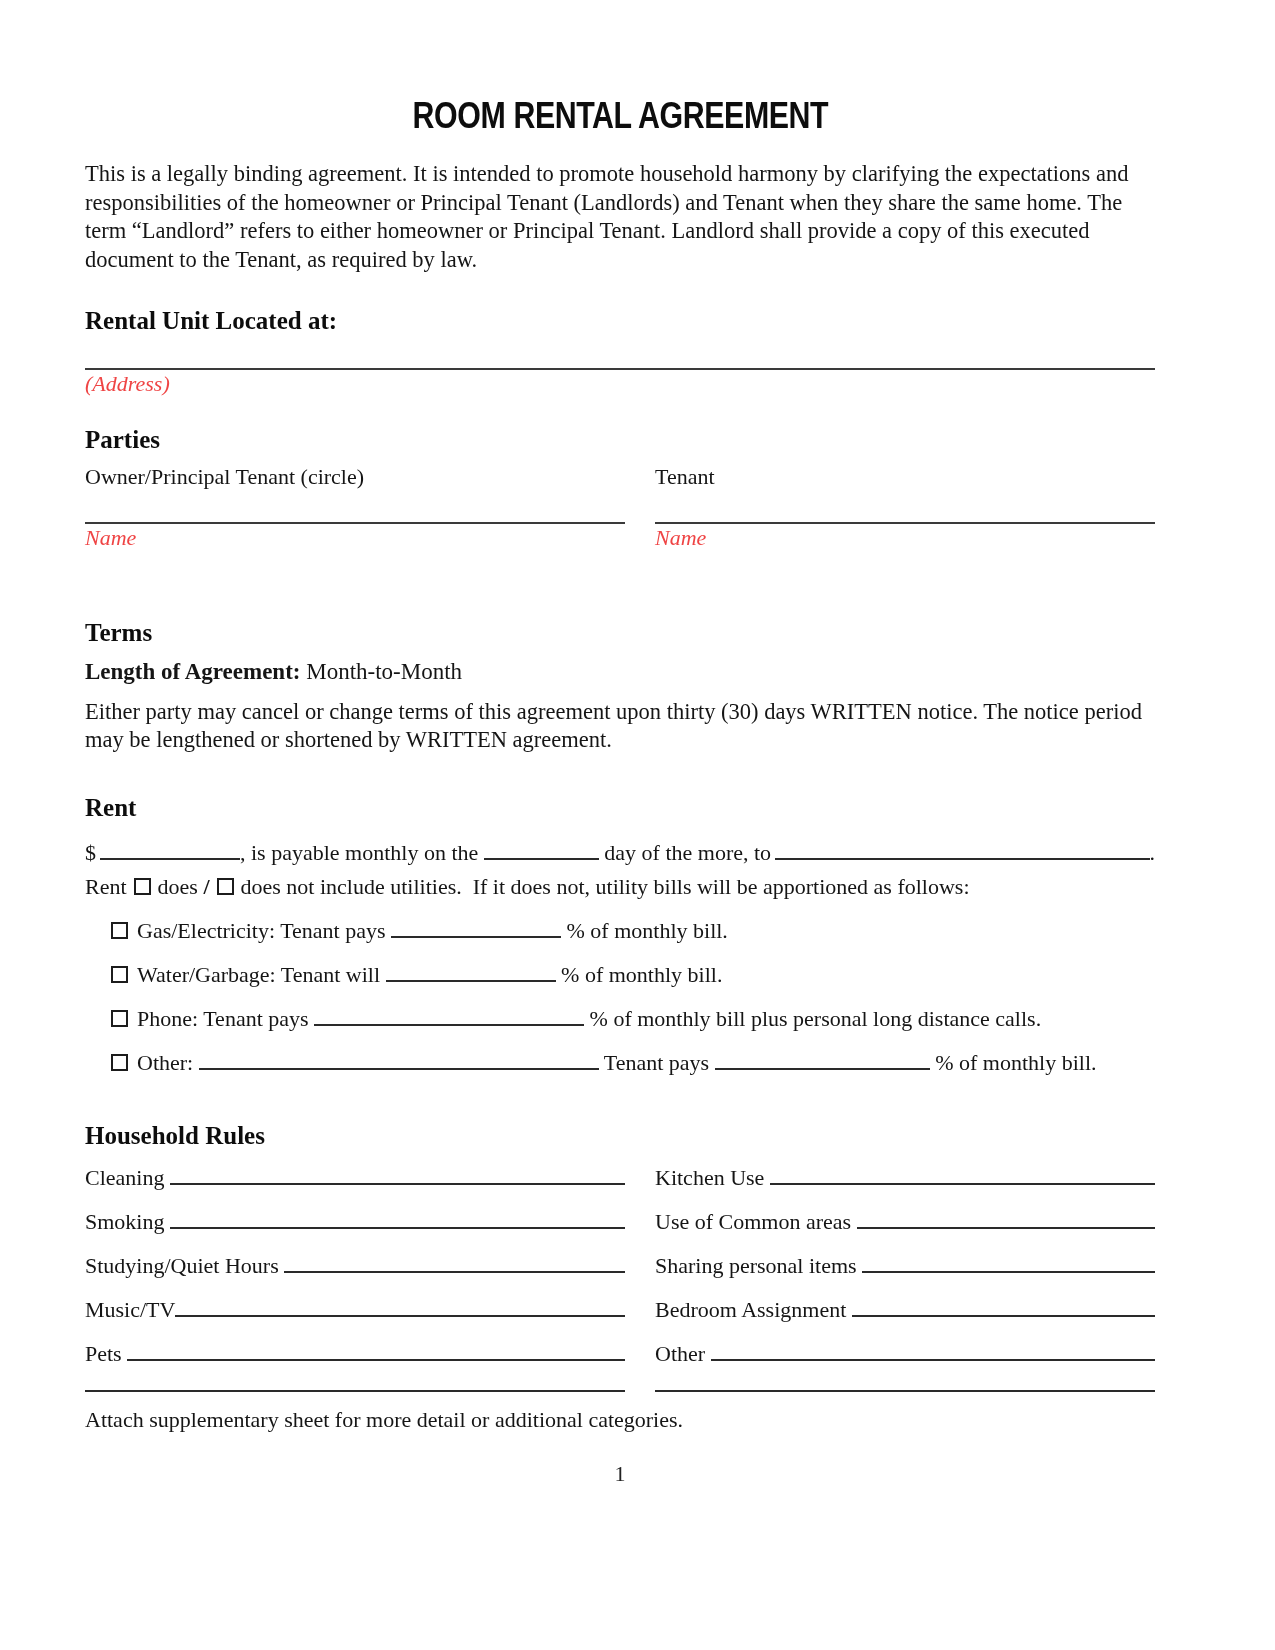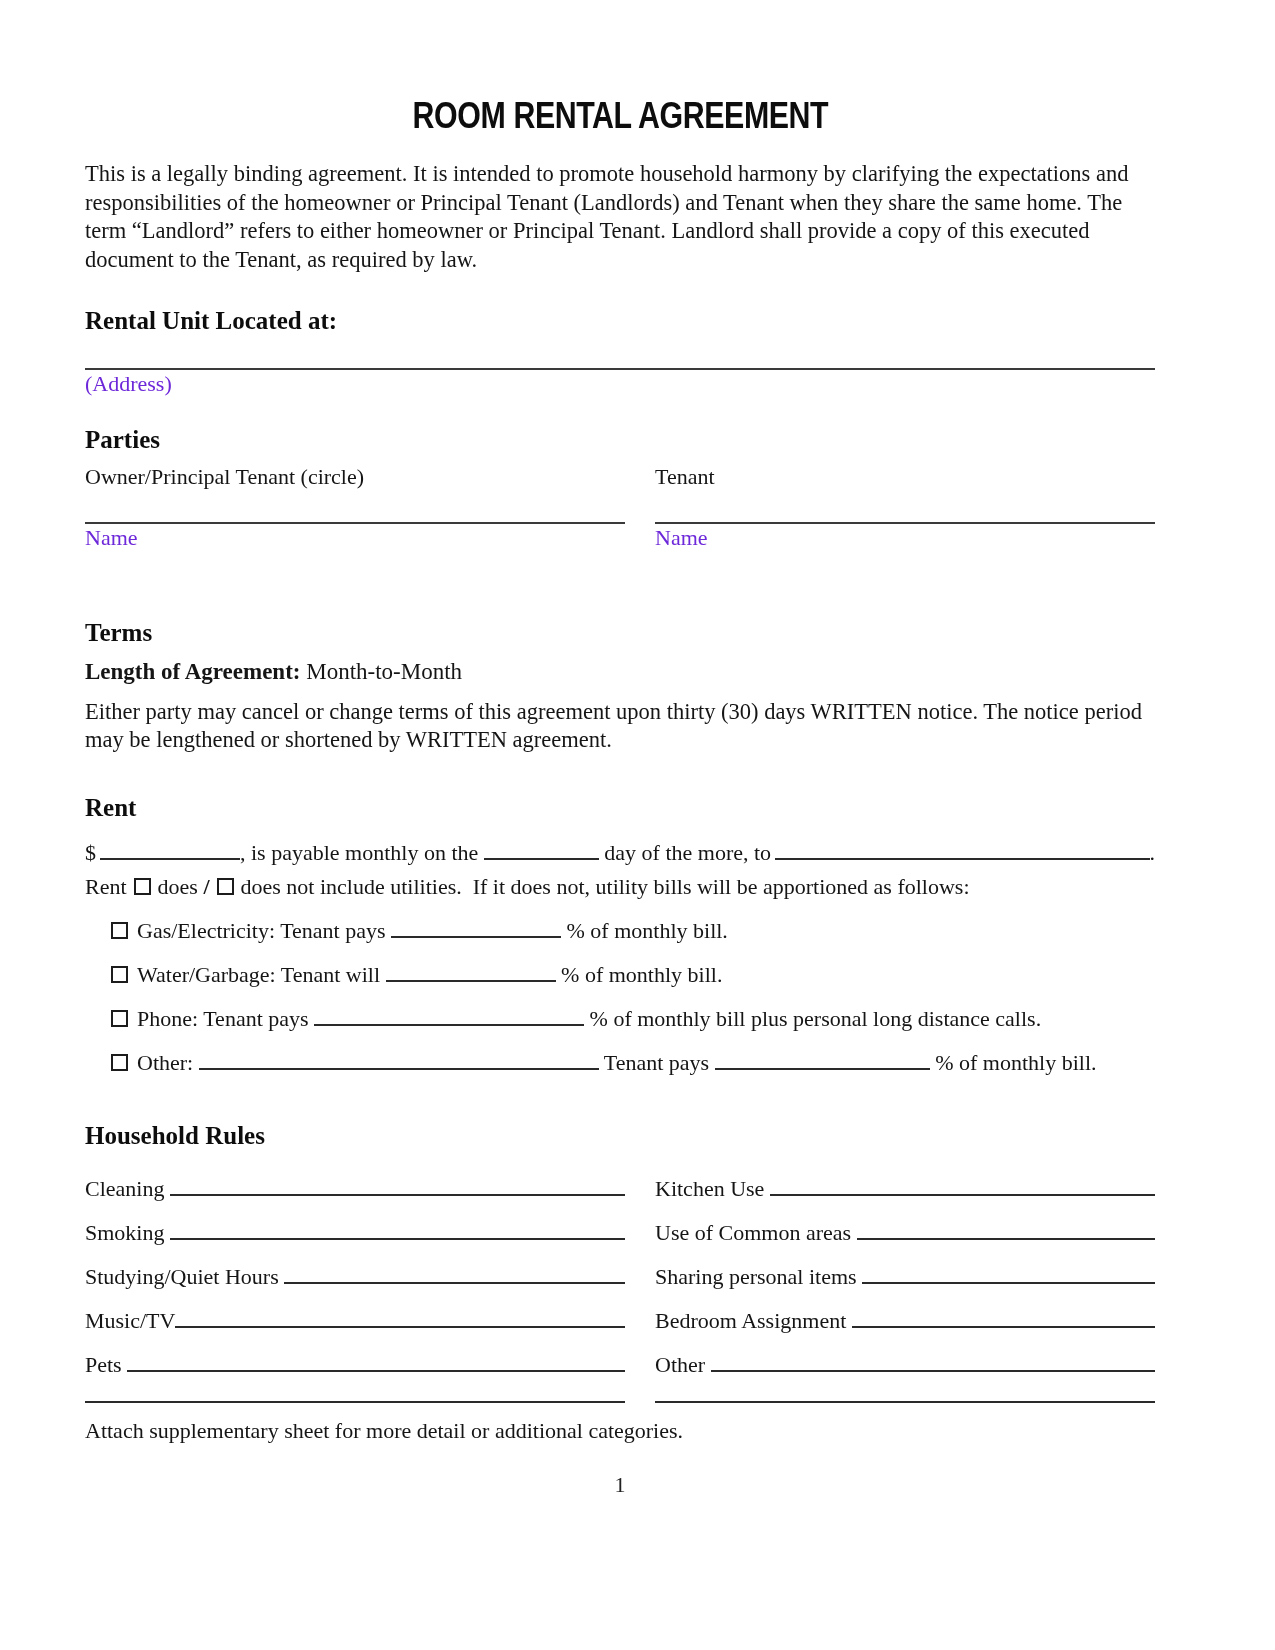--- a/index.html
+++ b/index.html
@@ -32,21 +32,21 @@
     display:inline-block; border-bottom:2px solid #2a2a2a; height:2px;
   }
   .grow { flex:1 1 auto; }
 
   .fill-row { display:flex; align-items:baseline; }
   .seg { white-space:pre; }
   .bold { font-weight:bold; }
 
   
   .address-rule { border-bottom:2.5px solid #3a3a3a; margin-top:32px; }
-  .caption { font-size:22px; line-height:28px; color:#6d28d9; }
+  .caption { font-size:22px; line-height:28px; color:#ef4444;font-style:italic; }
   .rental-unit { margin-bottom:27px; }
 
   
   .cols { display:flex; }
   .col-l { width:540px; flex:0 0 540px; }
   .col-gap { width:30px; flex:0 0 30px; }
   .col-r { flex:1 1 auto; }
 
   .parties { margin-bottom:66px; }
   .party-labels { margin-top:8px; }
@@ -71,21 +71,21 @@
   .rent-item .cb { margin-right:9px; }
   .w140 { width:140px; }
   .w115 { width:115px; }
   .w170 { width:170px; }
   .w270 { width:270px; }
   .w400 { width:400px; }
   .w215 { width:215px; }
   .ml4 { margin-left:4px; }
 
   
-  .household-head { margin-top:48px; margin-bottom:24px; }
+  .household-head { margin-top:48px; margin-bottom:13px; }
   .hr-row { display:flex; margin-bottom:20px; height:24px; }
   .hr-cell { display:flex; align-items:baseline; }
   .hr-lbl { white-space:pre; }
   .blank-row { margin-top:26px; margin-bottom:12px; height:4px; }
   .footnote { line-height:28px; }
   .page-num { text-align:center; font-size:22px; margin-top:26px; color:#222; }
 </style>
 </head>
 <body>
 

